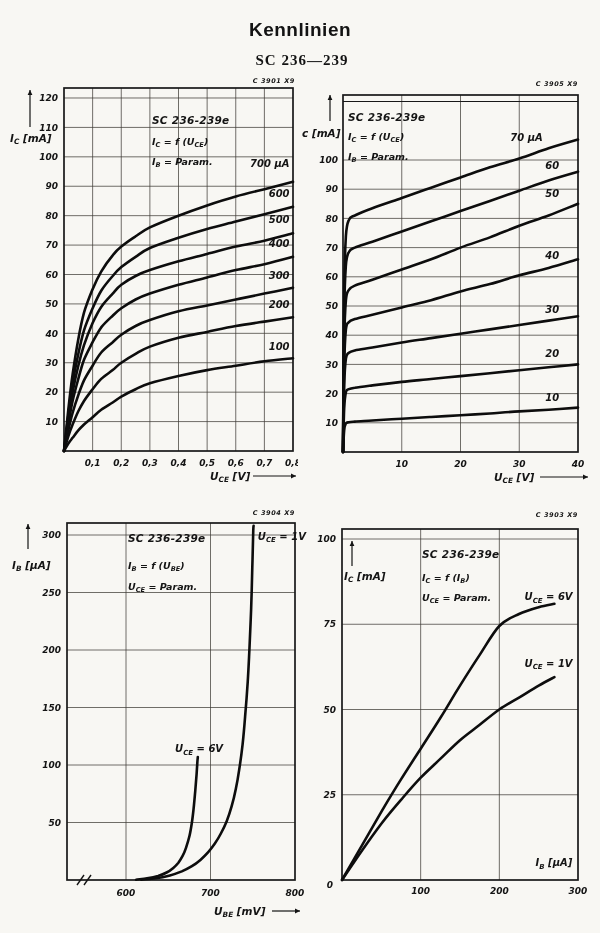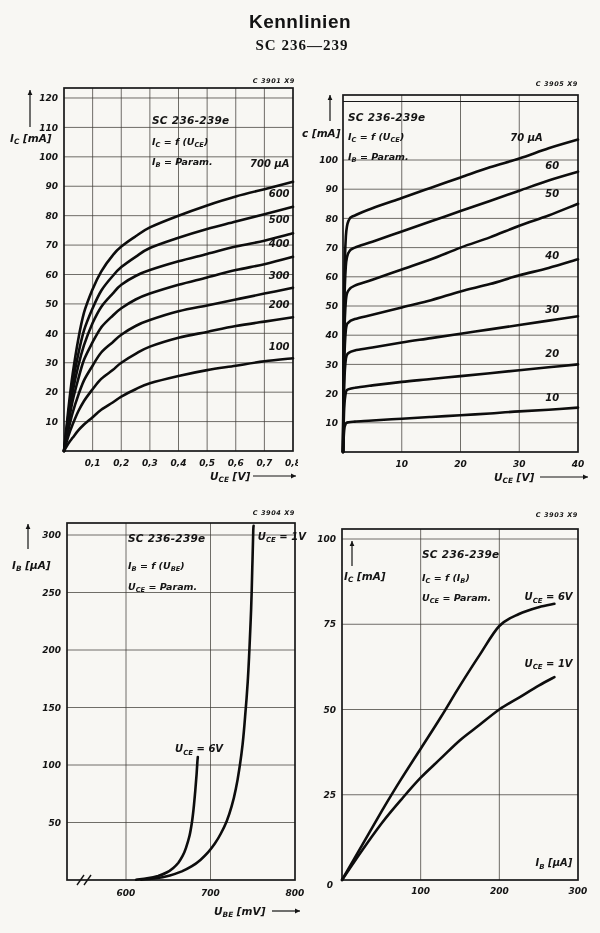--- a/index.html
+++ b/index.html
@@ -1,19 +1,19 @@
 <!DOCTYPE html>
 <html><head>
 <meta charset="utf-8">
 <style>
   html,body{margin:0;padding:0;background:#e8e6e1;}
   .page{position:relative;width:600px;height:933px;background:#f8f7f3;overflow:hidden;
         font-family:"DejaVu Sans",sans-serif;color:#131313;}
   header{position:absolute;top:8px;left:0;width:100%;text-align:center;}
-  h1{margin:3px;font-family:"Liberation Sans",sans-serif;font-size:19px;font-weight:700;letter-spacing:.5px;}
+  h1{margin:11px;font-family:"Liberation Sans",sans-serif;font-size:19px;font-weight:700;letter-spacing:.5px;}
   h2{margin:4px 0 0 4px;font-family:"Liberation Serif",serif;font-size:15px;font-weight:700;letter-spacing:1px;}
   svg{position:absolute;}
   svg text{fill:#141414;font-family:"DejaVu Sans",sans-serif;font-style:italic;font-weight:700;}
   .grid{stroke:#3e3b36;stroke-width:0.9;opacity:.82;}
   .border{stroke:#181818;stroke-width:1.7;fill:none;}
   .border2{stroke:#181818;stroke-width:1.1;}
   .brk{stroke:#141414;stroke-width:1.4;}
   .curve{stroke:#0d0d0d;stroke-width:2.6;fill:none;stroke-linecap:round;stroke-linejoin:round;}
   .tick{font-size:9px;}
   .clabel{font-size:10px;}

